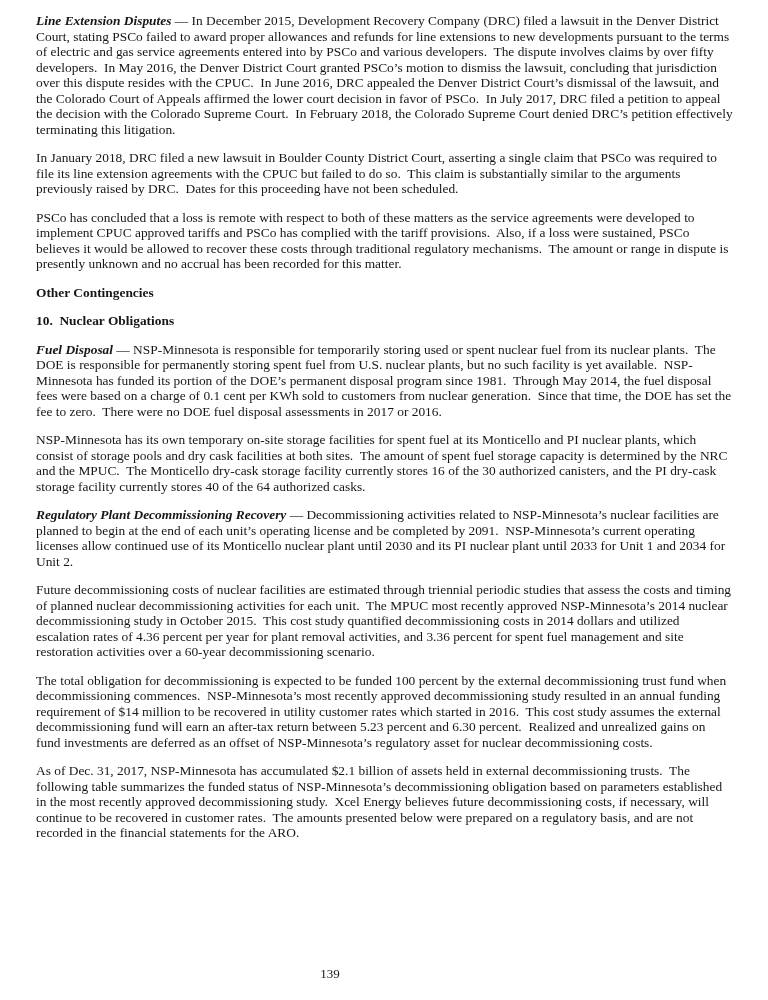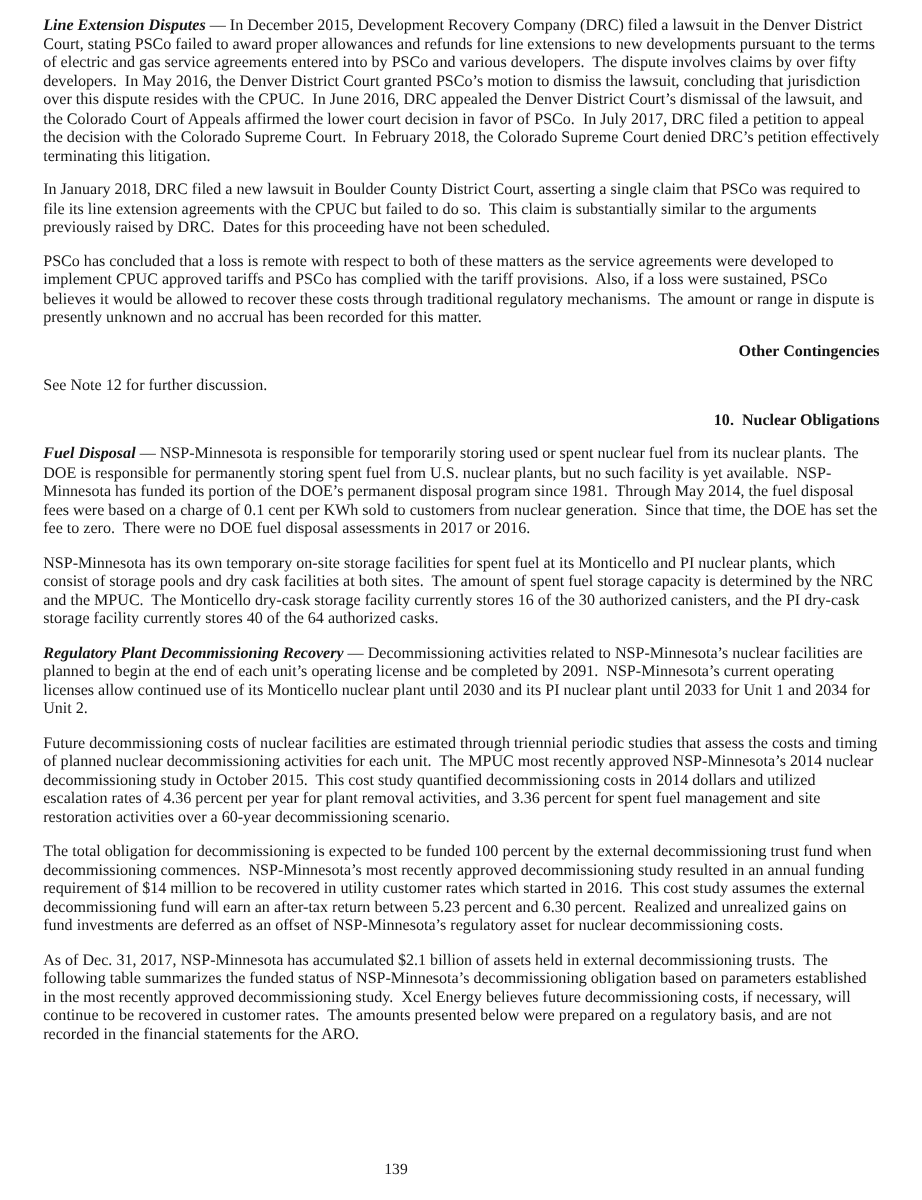--- a/index.html
+++ b/index.html
@@ -20,21 +20,20 @@
   }
   .para, .subhead {
     font-size: 13.4px;
     line-height: 15.5px;
     margin: 0 0 13px 0;
     text-align: left;
     white-space: pre-wrap;
   }
   .subhead {
     font-weight: bold;
-    text-align: right;
   }
   .lead {
     font-weight: bold;
     font-style: italic;
   }
   .page-number {
     position: absolute;
     left: 0;
     top: 966px;
     width: 660px;
@@ -50,21 +49,20 @@
   <div class="content">
 
     <p class="para"><span class="lead">Line Extension Disputes</span><span> — In December 2015, Development Recovery Company (DRC) filed a lawsuit in the Denver District Court, stating PSCo failed to award proper allowances and refunds for line extensions to new developments pursuant to the terms of electric and gas service agreements entered into by PSCo and various developers.  The dispute involves claims by over fifty developers.  In May 2016, the Denver District Court granted PSCo’s motion to dismiss the lawsuit, concluding that jurisdiction over this dispute resides with the CPUC.  In June 2016, DRC appealed the Denver District Court’s dismissal of the lawsuit, and the Colorado Court of Appeals affirmed the lower court decision in favor of PSCo.  In July 2017, DRC filed a petition to appeal the decision with the Colorado Supreme Court.  In February 2018, the Colorado Supreme Court denied DRC’s petition effectively terminating this litigation.</span></p>
 
     <p class="para">In January 2018, DRC filed a new lawsuit in Boulder County District Court, asserting a single claim that PSCo was required to file its line extension agreements with the CPUC but failed to do so.  This claim is substantially similar to the arguments previously raised by DRC.  Dates for this proceeding have not been scheduled.</p>
 
     <p class="para">PSCo has concluded that a loss is remote with respect to both of these matters as the service agreements were developed to implement CPUC approved tariffs and PSCo has complied with the tariff provisions.  Also, if a loss were sustained, PSCo believes it would be allowed to recover these costs through traditional regulatory mechanisms.  The amount or range in dispute is presently unknown and no accrual has been recorded for this matter.</p>
 
     <h2 class="subhead">Other Contingencies</h2>
 
-    <p class="para">See Note 12 for further discussion.</p>
 
     <h2 class="subhead">10.  Nuclear Obligations</h2>
 
     <p class="para"><span class="lead">Fuel Disposal</span><span> — NSP-Minnesota is responsible for temporarily storing used or spent nuclear fuel from its nuclear plants.  The DOE is responsible for permanently storing spent fuel from U.S. nuclear plants, but no such facility is yet available.  NSP-Minnesota has funded its portion of the DOE’s permanent disposal program since 1981.  Through May 2014, the fuel disposal fees were based on a charge of 0.1 cent per KWh sold to customers from nuclear generation.  Since that time, the DOE has set the fee to zero.  There were no DOE fuel disposal assessments in 2017 or 2016.</span></p>
 
     <p class="para">NSP-Minnesota has its own temporary on-site storage facilities for spent fuel at its Monticello and PI nuclear plants, which consist of storage pools and dry cask facilities at both sites.  The amount of spent fuel storage capacity is determined by the NRC and the MPUC.  The Monticello dry-cask storage facility currently stores 16 of the 30 authorized canisters, and the PI dry-cask storage facility currently stores 40 of the 64 authorized casks.</p>
 
     <p class="para"><span class="lead">Regulatory Plant Decommissioning Recovery</span><span> — Decommissioning activities related to NSP-Minnesota’s nuclear facilities are planned to begin at the end of each unit’s operating license and be completed by 2091.  NSP-Minnesota’s current operating licenses allow continued use of its Monticello nuclear plant until 2030 and its PI nuclear plant until 2033 for Unit 1 and 2034 for Unit 2.</span></p>
 
     <p class="para">Future decommissioning costs of nuclear facilities are estimated through triennial periodic studies that assess the costs and timing of planned nuclear decommissioning activities for each unit.  The MPUC most recently approved NSP-Minnesota’s 2014 nuclear decommissioning study in October 2015.  This cost study quantified decommissioning costs in 2014 dollars and utilized escalation rates of 4.36 percent per year for plant removal activities, and 3.36 percent for spent fuel management and site restoration activities over a 60-year decommissioning scenario.</p>

